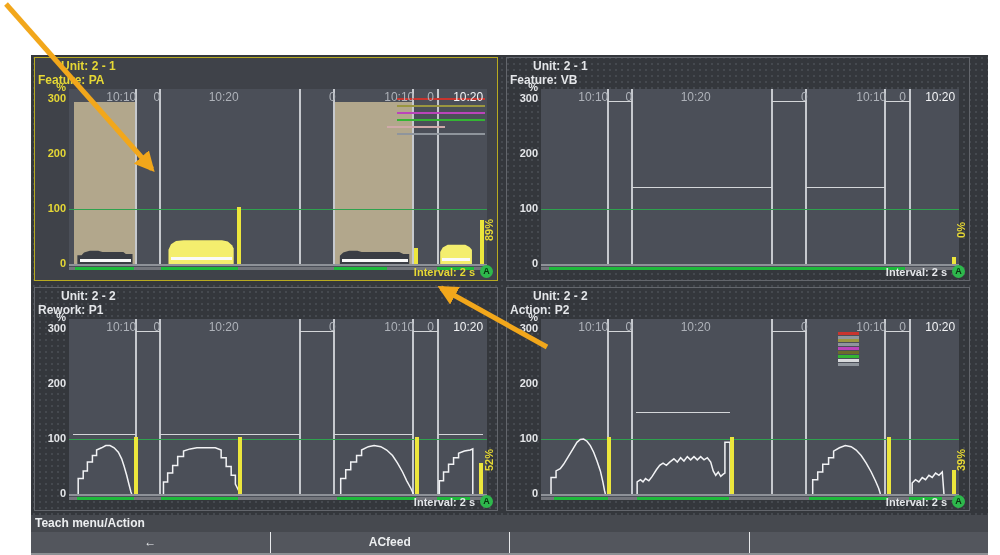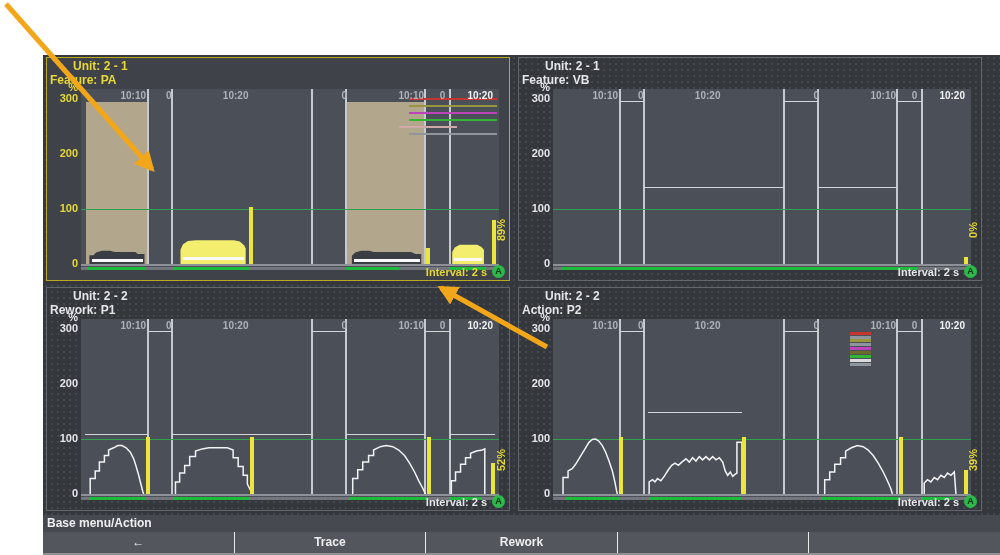--- a/index.html
+++ b/index.html
@@ -1,39 +1,39 @@
 <!DOCTYPE html>
 <html><head>
 <meta charset="utf-8">
 <style>
   html,body{margin:0;padding:0}
   body{width:1000px;height:555px;position:relative;overflow:hidden;background:#ffffff;
        font-family:"Liberation Sans",sans-serif;}
-  .screen{position:absolute;left:43px;top:55px;width:957px;height:468px;
+  .screen{position:absolute;left:31px;top:55px;width:957px;height:468px;
           background-color:#34373c;
           background-image:radial-gradient(#45494f 1px, rgba(0,0,0,0) 1.3px);
           background-size:6px 6px;}
   .panel{position:absolute;width:464px;height:224px;border:1px solid #63666c;box-sizing:border-box;}
   .panel.selected{border-color:#b8aa20;background:#3f4249;}
   .unit{position:absolute;left:26px;top:1px;font-size:12px;font-weight:bold;color:#e4e6e9;white-space:nowrap;}
   .feature{position:absolute;left:3px;top:15px;font-size:12px;font-weight:bold;color:#e4e6e9;white-space:nowrap;}
   .panel.selected .unit,.panel.selected .feature,.panel.selected .interval{color:#e6d835;}
   .plot{position:absolute;left:34px;top:31px;right:10px;height:178px;background:#4b4f58;}
   .plot > *{position:absolute;}
   .gridline{background:#c6c9ce;}
   .envline{background:#d4d6d9;height:1px;}
   .line100{height:1px;background:#2fa24e;}
   .tan{background:#b2a78c;}
   .ybar{width:4px;background:#ece63c;}
   .wline{height:3px;background:#fafafa;}
   .axis{background:#8e9298;}
   .basestrip{background:#73767c;}
   .gstrip{background:#1fb93c;}
   .legend{height:2px;}
-  .tlabel{top:1px;transform:translateX(-50%);font-size:10px;font-weight:bold;color:#aeb2b9;white-space:nowrap;}
+  .tlabel{top:1px;transform:translateX(-50%);font-size:12px;font-weight:normal;color:#aeb2b9;white-space:nowrap;}
   .tlabel.bold{color:#f2f3f5;}
   .ytick{left:-33px;width:30px;text-align:right;font-size:11px;font-weight:bold;color:#e4e6e9;white-space:nowrap;}
   .panel.selected .ytick{color:#e6d835;}
   .curves{left:0;top:0;width:100%;height:178px;overflow:visible;}
   .interval{position:absolute;right:22px;bottom:2px;font-size:11px;font-weight:bold;color:#e4e6e9;white-space:nowrap;}
   .badge{position:absolute;right:4px;bottom:2px;width:13px;height:13px;border-radius:50%;
          background:#2eb84c;color:#07320f;font-size:9px;font-weight:bold;text-align:center;line-height:13px;}
   .pct{position:absolute;right:-12px;top:166px;width:40px;text-align:center;font-size:11px;font-weight:bold;
        color:#e6d835;transform:rotate(-90deg);}
   .menu-title{position:absolute;left:0;top:460px;width:100%;height:17px;background:#46494f;color:#eceef0;
@@ -248,25 +248,24 @@
         <div class="ytick" style="top: 3px;">300</div>
         <div class="ytick" style="top: 58px;">200</div>
         <div class="ytick" style="top: 113px;">100</div>
         <div class="ytick" style="top: 168px;">0</div>
       </div>
     <div class="interval">Interval: 2 s</div>
     <div class="badge">A</div>
     <div class="pct">39%</div>
   </div>
 
-  <div class="menu-title">Base menu/Action</div>
+  <div class="menu-title">Teach menu/Action</div>
   <div class="menu-row">
       <div class="menu-btn">←</div>
-      <div class="menu-btn">Trace</div>
-      <div class="menu-btn">Rework</div>
+      <div class="menu-btn">ACfeed</div>
       <div class="menu-btn"></div>
       <div class="menu-btn"></div>
     </div>
   <div class="bottom-strip"></div>
 </div>
 
 <svg id="arrows" viewBox="0 0 1000 555">
   <defs>
     <marker id="ah" viewBox="0 0 10 10" refX="8" refY="5" markerWidth="4" markerHeight="4" orient="auto-start-reverse">
       <path d="M0,0 L10,5 L0,10 z" fill="#f2a71b"></path>

